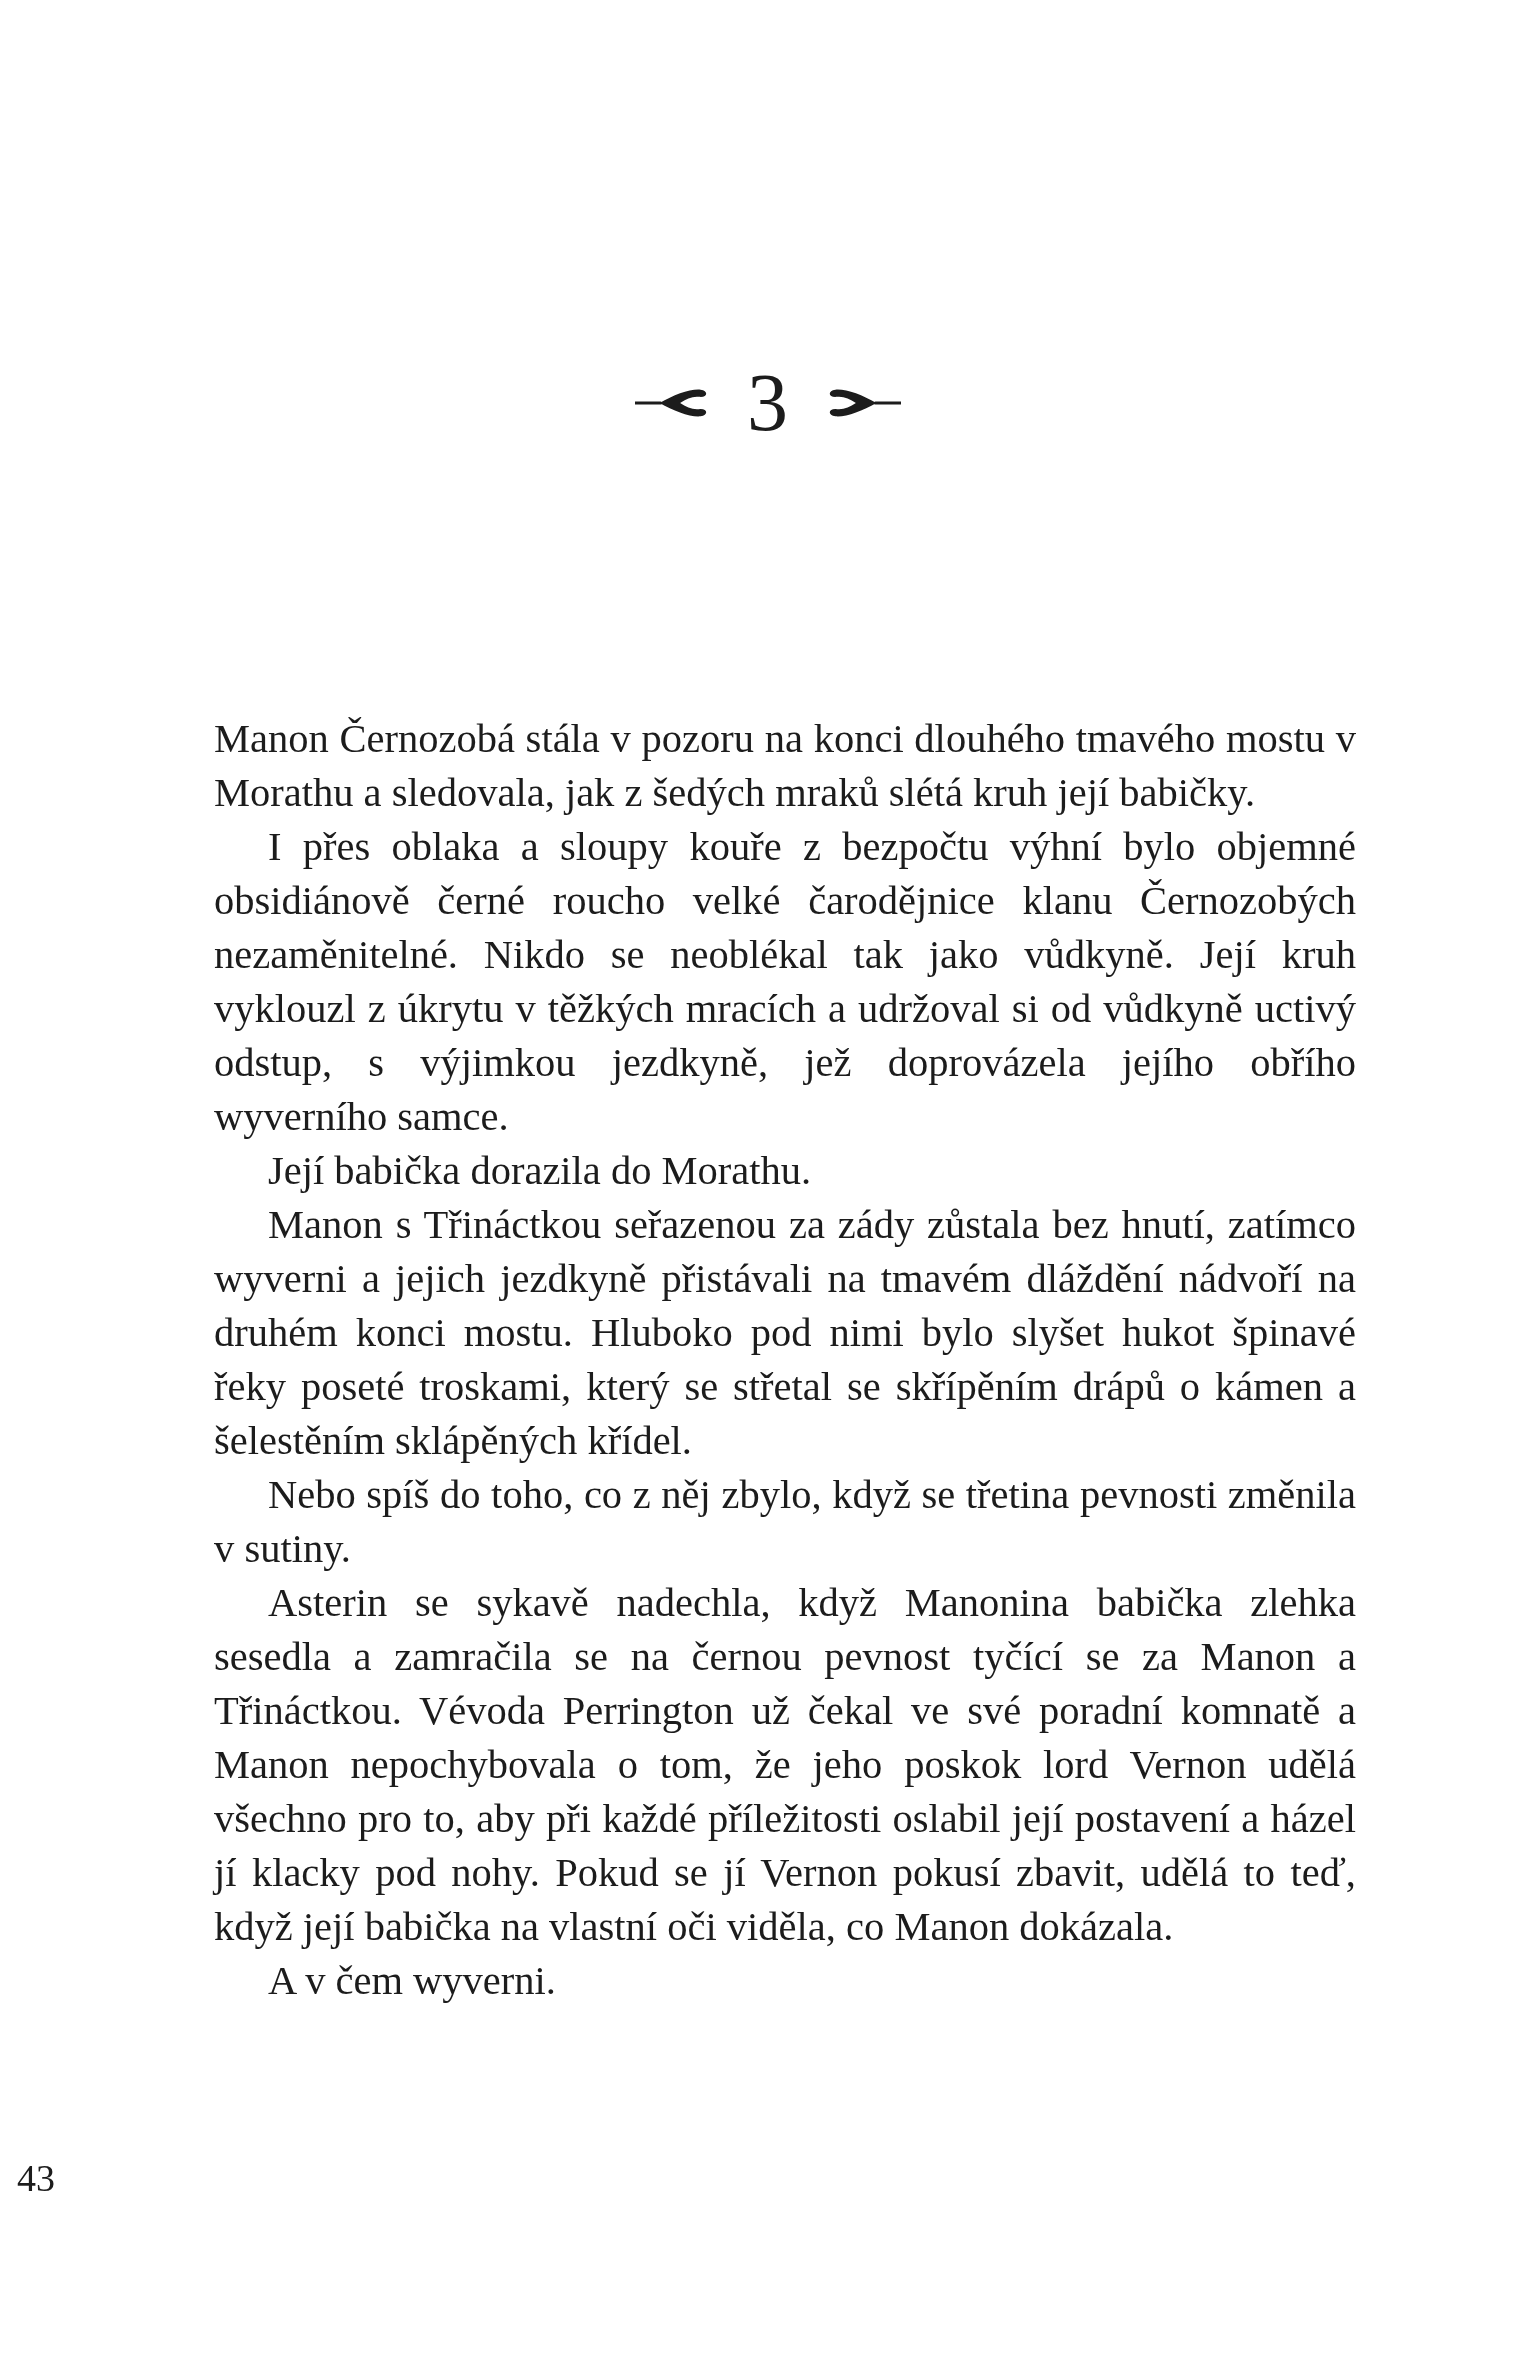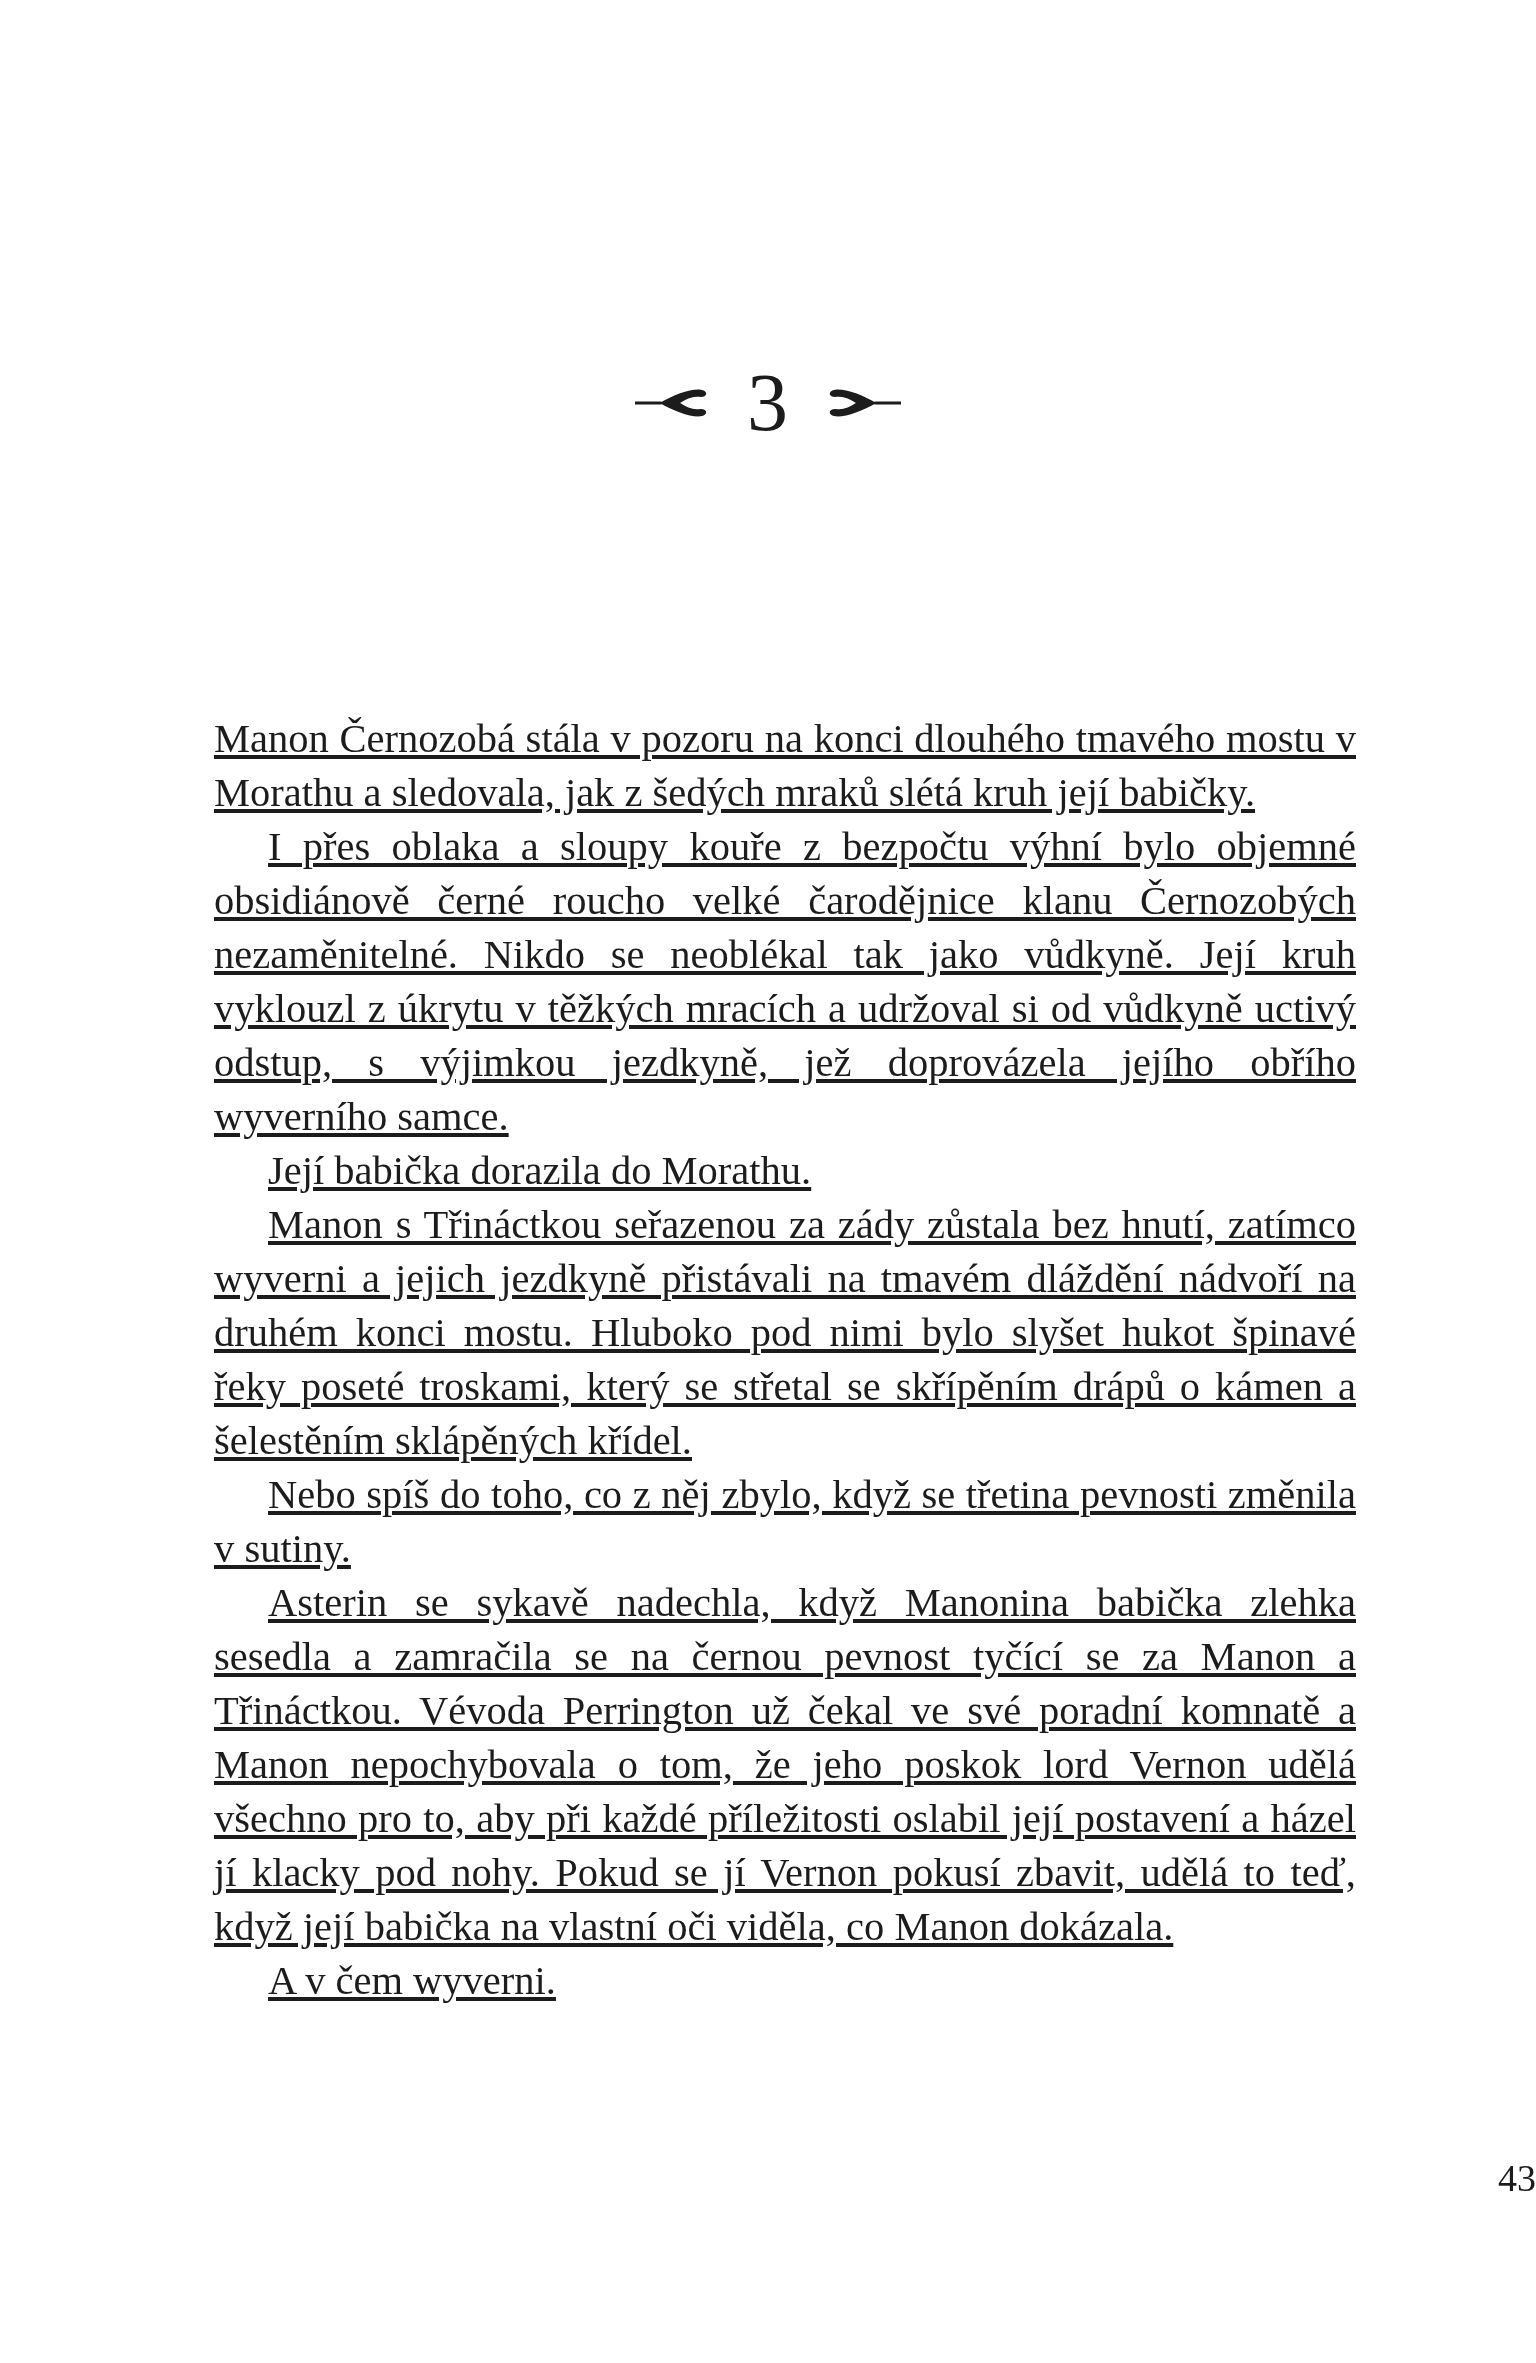--- a/index.html
+++ b/index.html
@@ -45,35 +45,34 @@
   }
   .text-block {
     position: absolute;
     top: 712px;
     left: 214px;
     width: 1142px;
     font-size: 40.5px;
     line-height: 54px;
     text-align: justify;
     text-justify: inter-word;
-    text-decoration: underline;
   }
   .para {
     margin: 0;
     padding: 0;
   }
   .para.indent {
     text-indent: 54px;
   }
   .page-number {
     position: absolute;
     top: 2156px;
     left: 17px;
     right: 0;
-    text-align: right;
+    text-align: left;
     font-size: 38px;
     line-height: 1.2;
   }
 </style>
 </head>
 <body>
 
 <div class="page">
 
   <div class="chapter-heading">

